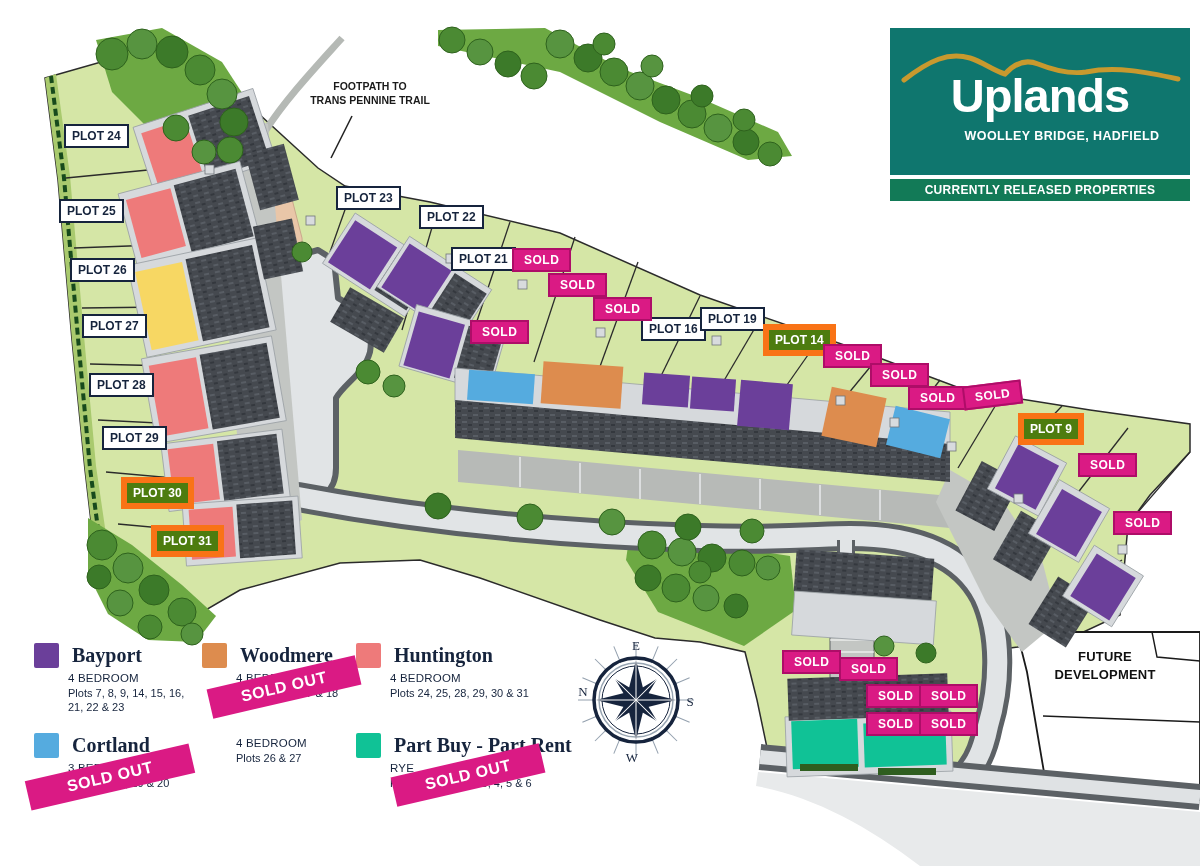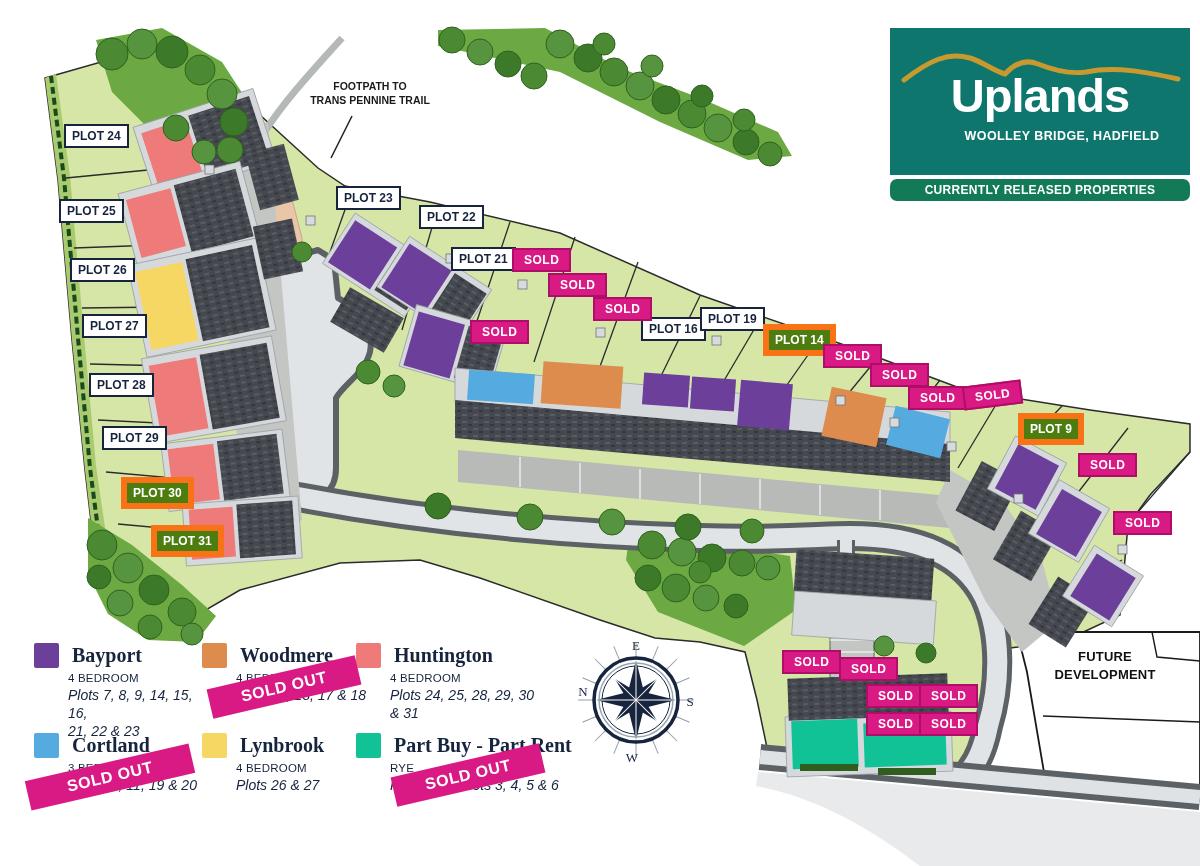--- a/index.html
+++ b/index.html
@@ -20,27 +20,27 @@
   .fut{position:absolute;color:#111;font-weight:700;font-size:13px;line-height:1.35;
        text-align:center;z-index:5;letter-spacing:.2px;}
   
   .logo{position:absolute;left:890px;top:28px;width:300px;height:147px;background:#0f766e;z-index:6;}
   .logo .title{position:absolute;left:0;top:44px;width:100%;text-align:center;color:#fff;
                font-weight:700;font-size:47px;letter-spacing:-1px;line-height:1;}
   .logo .sub{position:absolute;left:0;top:101px;width:100%;text-align:center;color:#fff;
              font-weight:700;font-size:12.5px;letter-spacing:.4px;transform:translateX(22px);}
   .banner{position:absolute;left:890px;top:179px;width:300px;height:22px;background:#127a57;
           color:#fff;font-weight:700;font-size:12px;letter-spacing:.3px;text-align:center;
-          line-height:22px;z-index:6;border-radius:7px;}
+          line-height:22px;z-index:6;}
   
   .legend-item{position:absolute;width:178px;color:#16243d;z-index:5;}
   .li-head{display:flex;align-items:center;gap:13px;}
   .li-title{font-family:"Liberation Serif",serif;font-weight:700;font-size:20px;white-space:nowrap;}
   .li-bed{font-size:11.5px;margin:4px 0 2px 34px;letter-spacing:.2px;}
-  .li-plots{font-size:14px;margin-left:34px;line-height:1.3;font-style:italic;}
+  .li-plots{font-size:11px;margin-left:34px;line-height:1.3;}
   .li-plots .gap{display:inline-block;margin-left:42px;}
   .soldout{position:absolute;background:#da1a84;color:#fff;font-weight:700;font-size:16px;
            text-align:center;padding:6px 0;transform:rotate(-13deg);letter-spacing:.6px;z-index:7;}
 </style>
 </head>
 <body>
 
 <div class="canvas">
 
   <svg class="map" width="1200" height="866" viewBox="0 0 1200 866">
@@ -423,26 +423,20 @@
       <svg class="swatch" width="25" height="25">
           <rect width="25" height="25" rx="2" fill="#55abdf"></rect>
         </svg>
       <span class="li-title">Cortland</span>
     </div>
     <div class="li-bed">3 BEDROOM</div>
     <div class="li-plots">Plots 10, 11, 19 &amp; 20</div>
   </div>
 
   <div class="legend-item" style="left:202px;top:733px">
-    <div class="li-head">
-      <svg class="swatch" width="25" height="25">
-          <rect width="25" height="25" rx="2" fill="#f7d763"></rect>
-        </svg>
-      <span class="li-title">Lynbrook</span>
-    </div>
     <div class="li-bed">4 BEDROOM</div>
     <div class="li-plots">Plots 26 &amp; 27</div>
   </div>
 
   <div class="legend-item" style="left:356px;top:733px;width:220px">
     <div class="li-head">
       <svg class="swatch" width="25" height="25">
           <rect width="25" height="25" rx="2" fill="#10c296"></rect>
         </svg>
       <span class="li-title">Part Buy - Part Rent</span>

